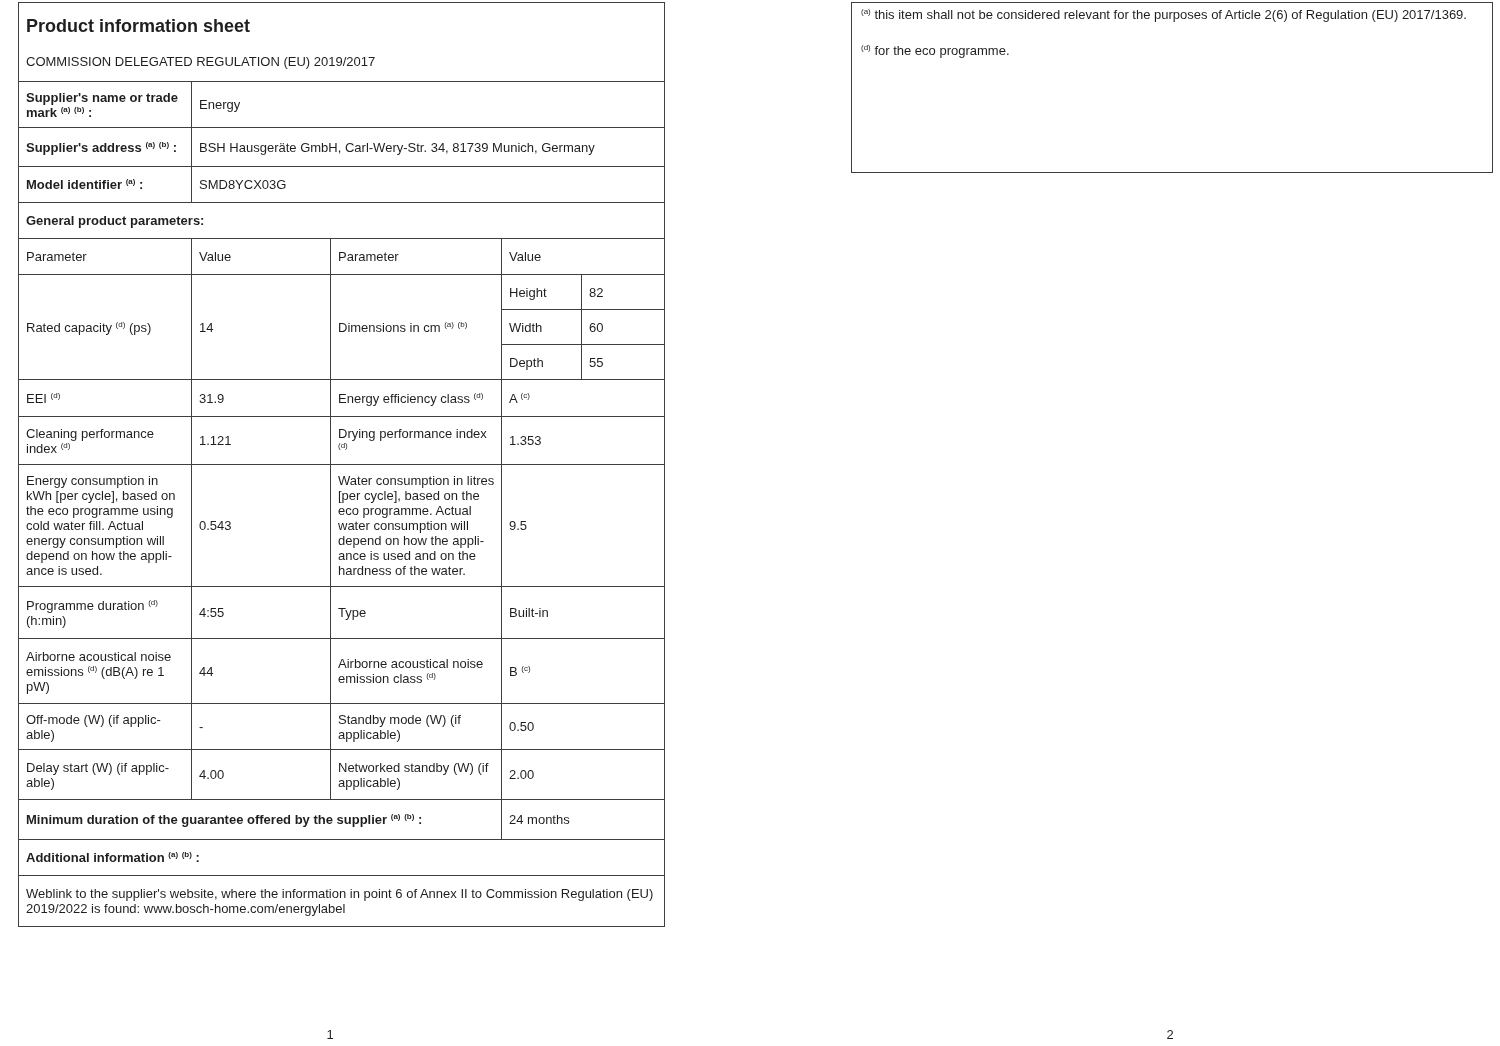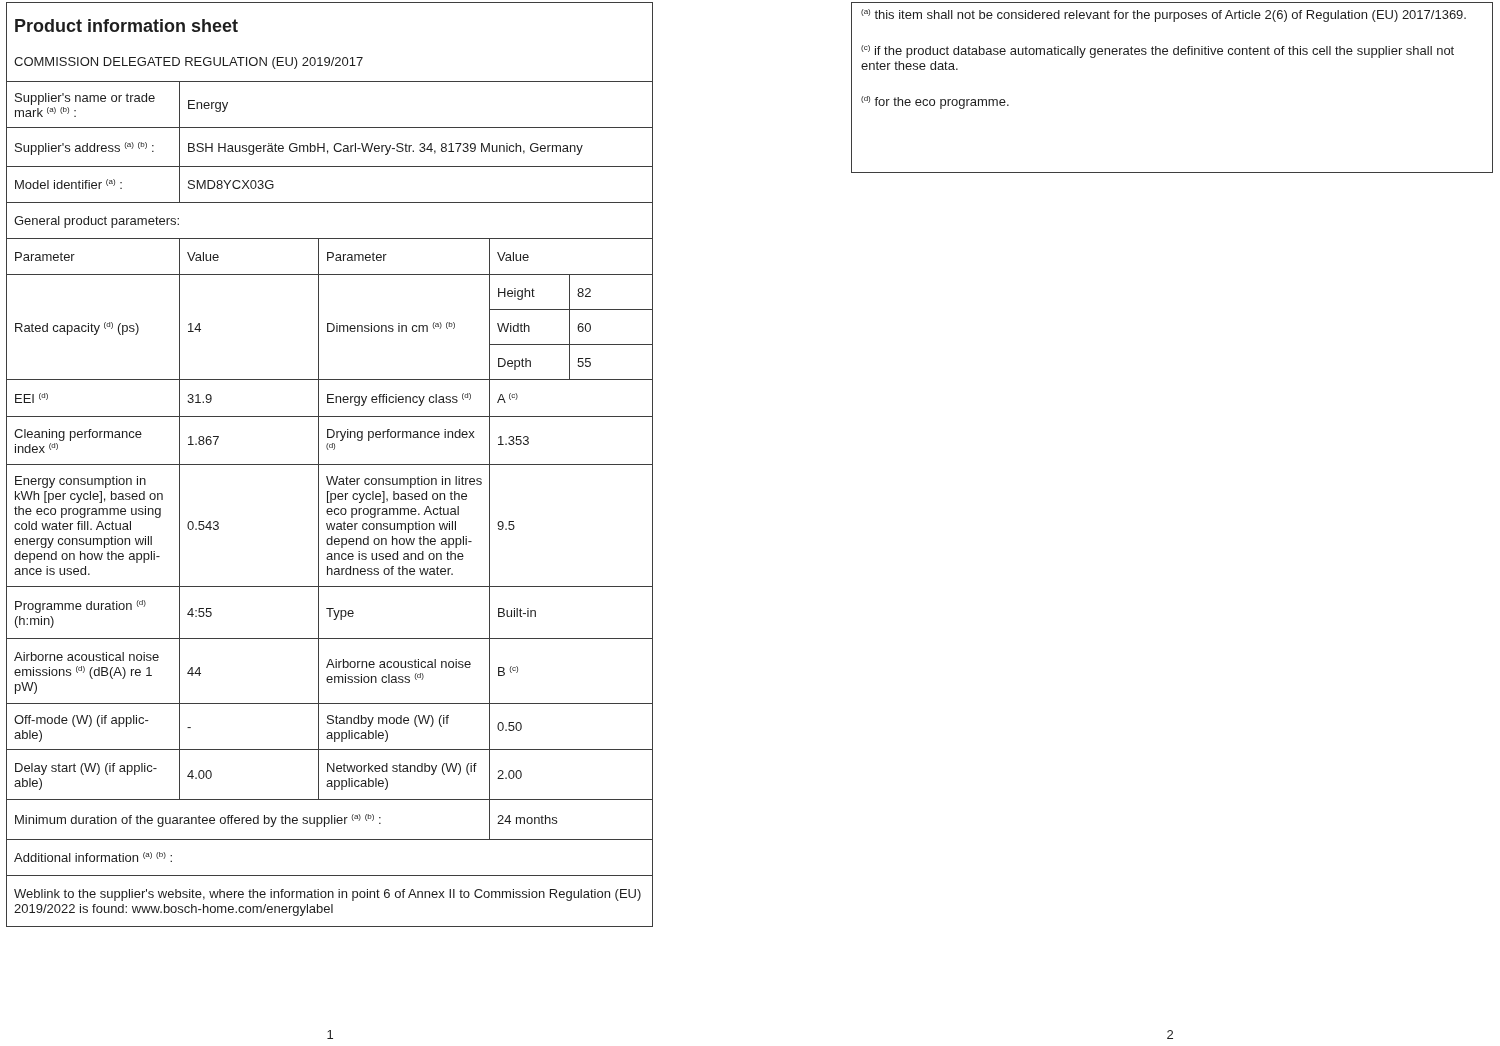--- a/index.html
+++ b/index.html
@@ -7,35 +7,35 @@
   body {
     width: 1500px; height: 1046px;
     background: #ffffff;
     font-family: "Liberation Sans", "DejaVu Sans", sans-serif;
     color: #1f1f1f;
     position: relative;
     overflow: hidden;
   }
   
   table.sheet {
-    position: absolute; left: 6px; top: 2px;
+    position: absolute; left: 18px; top: 2px;
     width: 646px;
     border-collapse: collapse;
     table-layout: fixed;
   }
   table.sheet td {
     border: 1px solid #3f3f3f;
     font-size: 13px;
     line-height: 15px;
     vertical-align: middle;
     padding: 5px 6px 5px 7px;
     word-wrap: break-word;
   }
   td.c { text-align: left; padding-left: 2px; padding-right: 2px; }
-  td.b, .b { font-weight: normal; }
+  td.b, .b { font-weight: bold; }
   td.head-cell { padding: 10px 8px 13px 7px; }
   .doc-title { font-size: 18px; font-weight: bold; line-height: 21px; }
   .doc-reg { font-size: 13px; font-weight: normal; margin-top: 17px; }
   sup { font-size: 8px; line-height: 0; }
   
   .fn-box {
     position: absolute; left: 851px; top: 2px;
     width: 642px; height: 171px;
     border: 1px solid #3f3f3f;
     padding: 4px 9px 0 9px;
@@ -107,21 +107,21 @@
       <td class="c">55</td>
     </tr>
     <tr style="height:37px">
       <td>EEI <sup>(d)</sup></td>
       <td class="c">31.9</td>
       <td>Energy efficiency class <sup>(d)</sup></td>
       <td colspan="2" class="c">A <sup>(c)</sup></td>
     </tr>
     <tr style="height:48px">
       <td>Cleaning performance index <sup>(d)</sup></td>
-      <td class="c">1.867</td>
+      <td class="c">1.121</td>
       <td>Drying performance index <sup>(d)</sup></td>
       <td colspan="2" class="c">1.353</td>
     </tr>
     <tr style="height:122px">
       <td>Energy consumption in kWh [per cycle], based on the eco programme using cold water fill. Actual energy consumption will depend on how the appli-ance is used.</td>
       <td class="c">0.543</td>
       <td>Water consumption in litres [per cycle], based on the eco programme. Actual water consumption will depend on how the appli-ance is used and on the hardness of the water.</td>
       <td colspan="2" class="c">9.5</td>
     </tr>
     <tr style="height:52px">
@@ -156,21 +156,20 @@
       <td colspan="5" class="b">Additional information <sup>(a)</sup> <sup>(b)</sup> :</td>
     </tr>
     <tr style="height:51px">
       <td colspan="5">Weblink to the supplier's website, where the information in point 6 of Annex II to Commission Regulation (EU) 2019/2022 is found: www.bosch-home.com/energylabel</td>
     </tr>
   </tbody>
 </table>
 
 <div class="fn-box">
   <p><sup>(a)</sup> this item shall not be considered relevant for the purposes of Article 2(6) of Regulation (EU) 2017/1369.</p>
-  <p><sup>(c)</sup> if the product database automatically generates the definitive content of this cell the supplier shall not enter these data.</p>
   <p><sup>(d)</sup> for the eco programme.</p>
 </div>
 
 <div class="footer footer-left">
   <span class="pg-num">1</span>
   <span class="pg-date">17.02.2024</span>
 </div>
 <div class="footer footer-right">
   <span class="pg-num">2</span>
   <span class="pg-date">17.02.2024</span>

